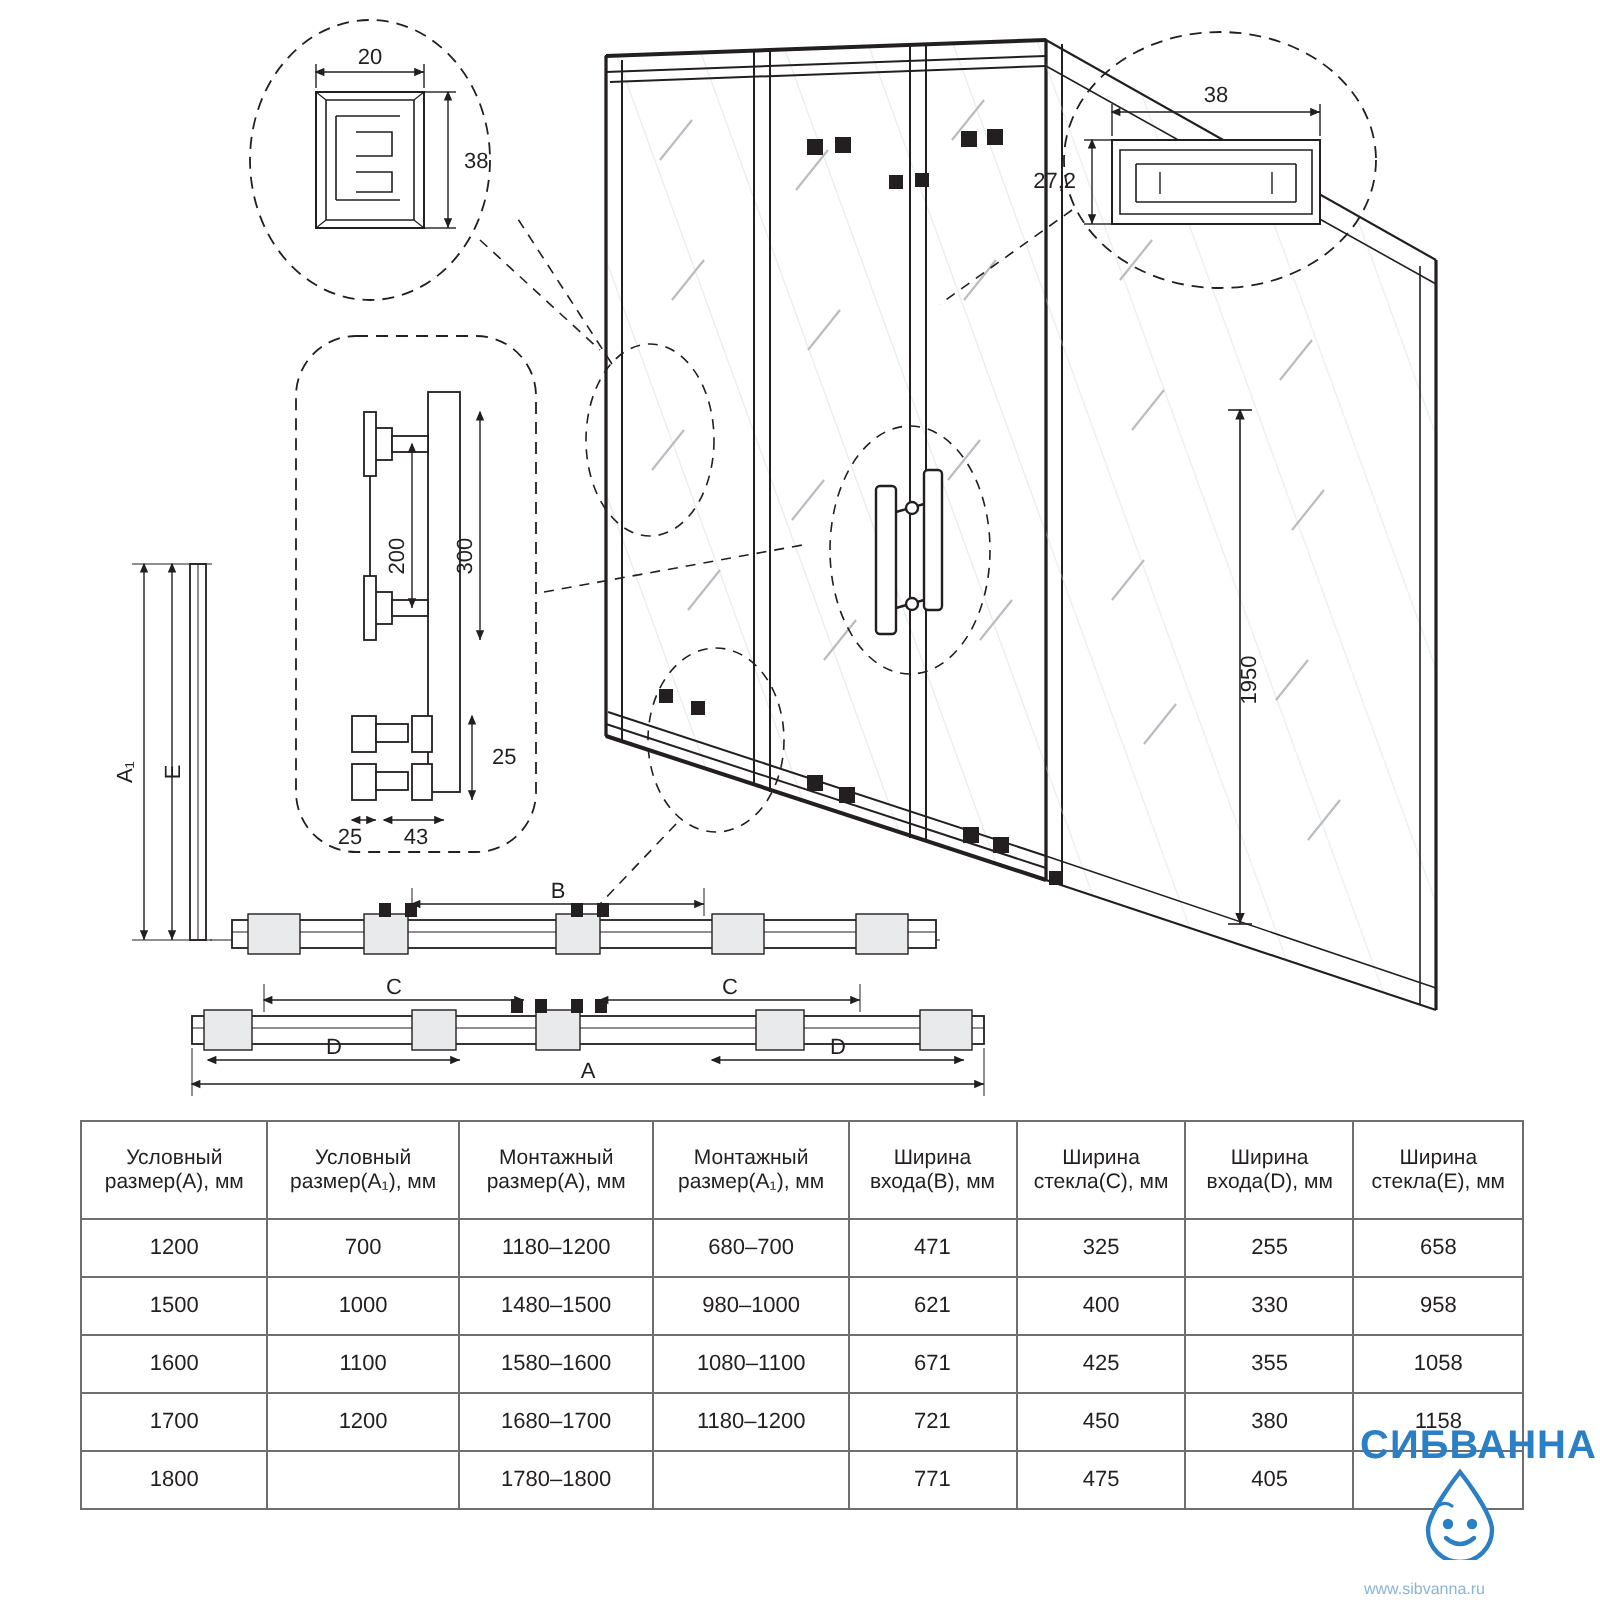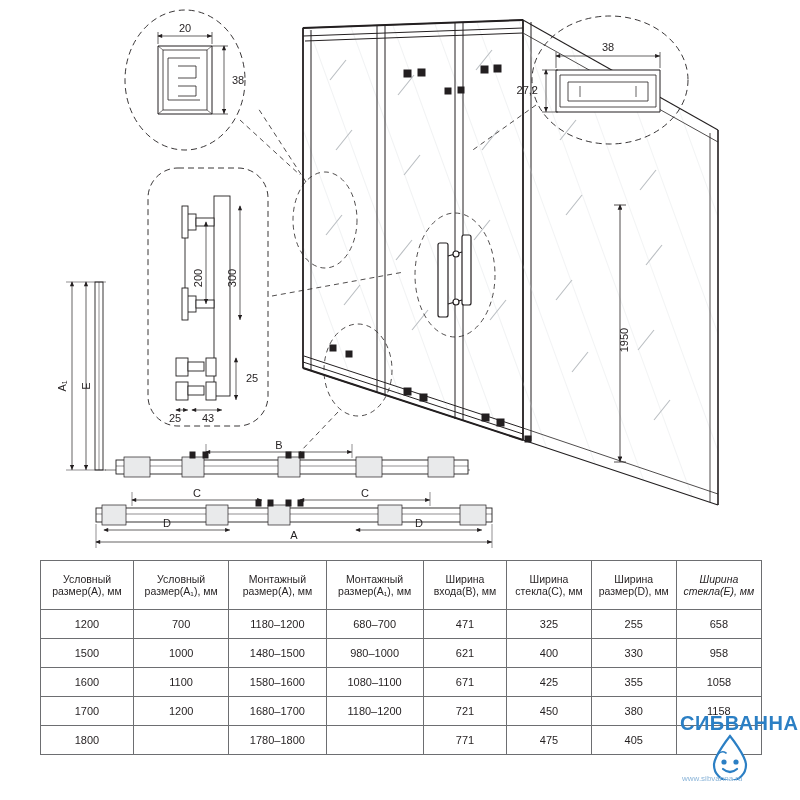--- a/index.html
+++ b/index.html
@@ -38,34 +38,34 @@
     padding:2px 3px;
   }
   table.spec td{font-size:11px;text-align:center;}
   .col1{width:94px;}
   .col2{width:96px;}
   .col3{width:98px;}
   .col4{width:98px;}
   .col5{width:84px;}
   .col6{width:84px;}
   .col7{width:84px;}
-  .col8{width:84px;font-style:italic;}
+  .col8{width:84px;}
   
   .watermark{
     position:absolute;left:680px;top:706px;width:110px;height:90px;
     pointer-events:none;
   }
   .wm-text{
     position:absolute;left:0;top:6px;
     font-size:20px;letter-spacing:.5px;
     color:#2b7fc4;font-weight:bold;
     white-space:nowrap;
   }
   .wm-sub{
-    position:absolute;left:2px;top:68px;
+    position:absolute;left:2px;top:84px;
     font-size:8px;color:#8ab4d8;white-space:nowrap;
   }
   .wm-drop{
     position:absolute;left:26px;top:26px;width:48px;height:48px;
   }
 </style>
 </head>
 <body>
 
 <div class="stage">
@@ -356,21 +356,21 @@
   <div class="table-wrap">
     <table class="spec">
       <thead>
         <tr>
           <th class="col1">Условный размер(А), мм</th>
           <th class="col2">Условный размер(А₁), мм</th>
           <th class="col3">Монтажный размер(А), мм</th>
           <th class="col4">Монтажный размер(А₁), мм</th>
           <th class="col5">Ширина входа(В), мм</th>
           <th class="col6">Ширина стекла(С), мм</th>
-          <th class="col7">Ширина размер(D), мм</th>
+          <th class="col7">Ширина входа(D), мм</th>
           <th class="col8">Ширина стекла(Е), мм</th>
         </tr>
       </thead>
       <tbody>
         <tr>
           <td>1200</td>
           <td>700</td>
           <td>1180–1200</td>
           <td>680–700</td>
           <td>471</td>

